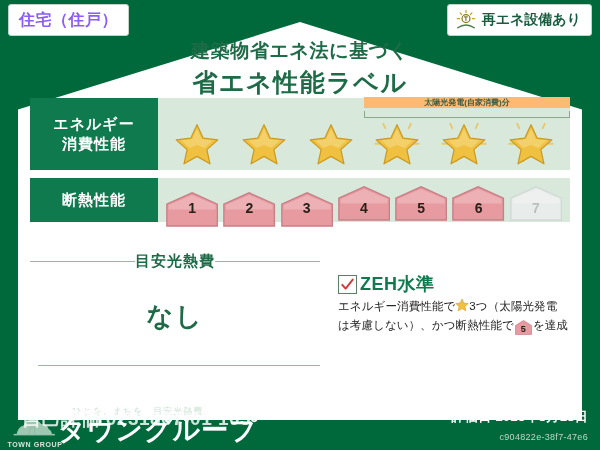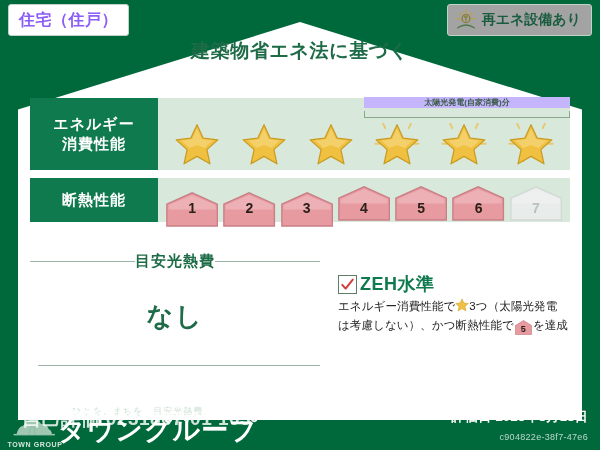--- a/index.html
+++ b/index.html
@@ -22,21 +22,21 @@
     border: 1px solid #bfd4c8;
     border-radius: 3px;
     padding: 5px 10px 4px 10px;
     font-size: 16px; font-weight: bold;
     color: #8b5cf6;
     letter-spacing: 0.5px;
     z-index: 12;
   }
   .badge-renew {
     position: absolute; right: 8px; top: 4px;
-    background: #a3a3a3;
+    background: #ffffff;
     border: 1px solid #bfd4c8;
     border-radius: 3px;
     padding: 4px 10px 4px 7px;
     font-size: 14px; font-weight: bold;
     color: #1a5c3f;
     display: flex; align-items: center; gap: 5px;
     z-index: 12;
   }
   .sun-icon { width: 22px; height: 22px; display:block; }
 
@@ -107,21 +107,21 @@
   .solar-bracket .br-line {
     position: absolute; left: 0; right: 0; bottom: 0;
     height: 7px;
     border: 1px solid #8aa98c;
     border-top: none;
   }
   .solar-bracket .br-text {
     position: absolute; left: 0; right: 0; top: -3px;
     text-align: center;
     font-size: 8px; color: #3b5c45; font-weight: bold;
-    background: #c4b5fd;
+    background: #fdba74;
     padding: 0 2px;
     white-space: nowrap;
   }
 
   
   .houses {
     position: absolute; left: 8px; right: 8px; bottom: 2px;
     display: flex; align-items: flex-end; gap: 5px;
   }
   .house {
@@ -265,20 +265,21 @@
         <circle cx="12" cy="10.5" r="4.3" fill="none" stroke="#8a7a2a" stroke-width="1.4"></circle>
         <path d="M10.3 8.6 h3.1 M11.9 8.6 v4" stroke="#8a7a2a" stroke-width="1.3" fill="none" stroke-linecap="round"></path>
         <path d="M3 20.5 q9 -6 18 0" stroke="#4f7a4a" stroke-width="1.5" fill="none" stroke-linecap="round"></path>
       </svg>
     </span>
     <span>再エネ設備あり</span>
   </div>
 
   <div class="title-wrap">
     <div class="title-sub">建築物省エネ法に基づく</div>
+    <div class="title-main">省エネ性能ラベル</div>
   </div>
 
   <div class="perf-block">
 
     <div class="perf-row row-energy">
       <div class="perf-key">
         <span>エネルギー</span>
         <span>消費性能</span>
       </div>
       <div class="perf-val">

